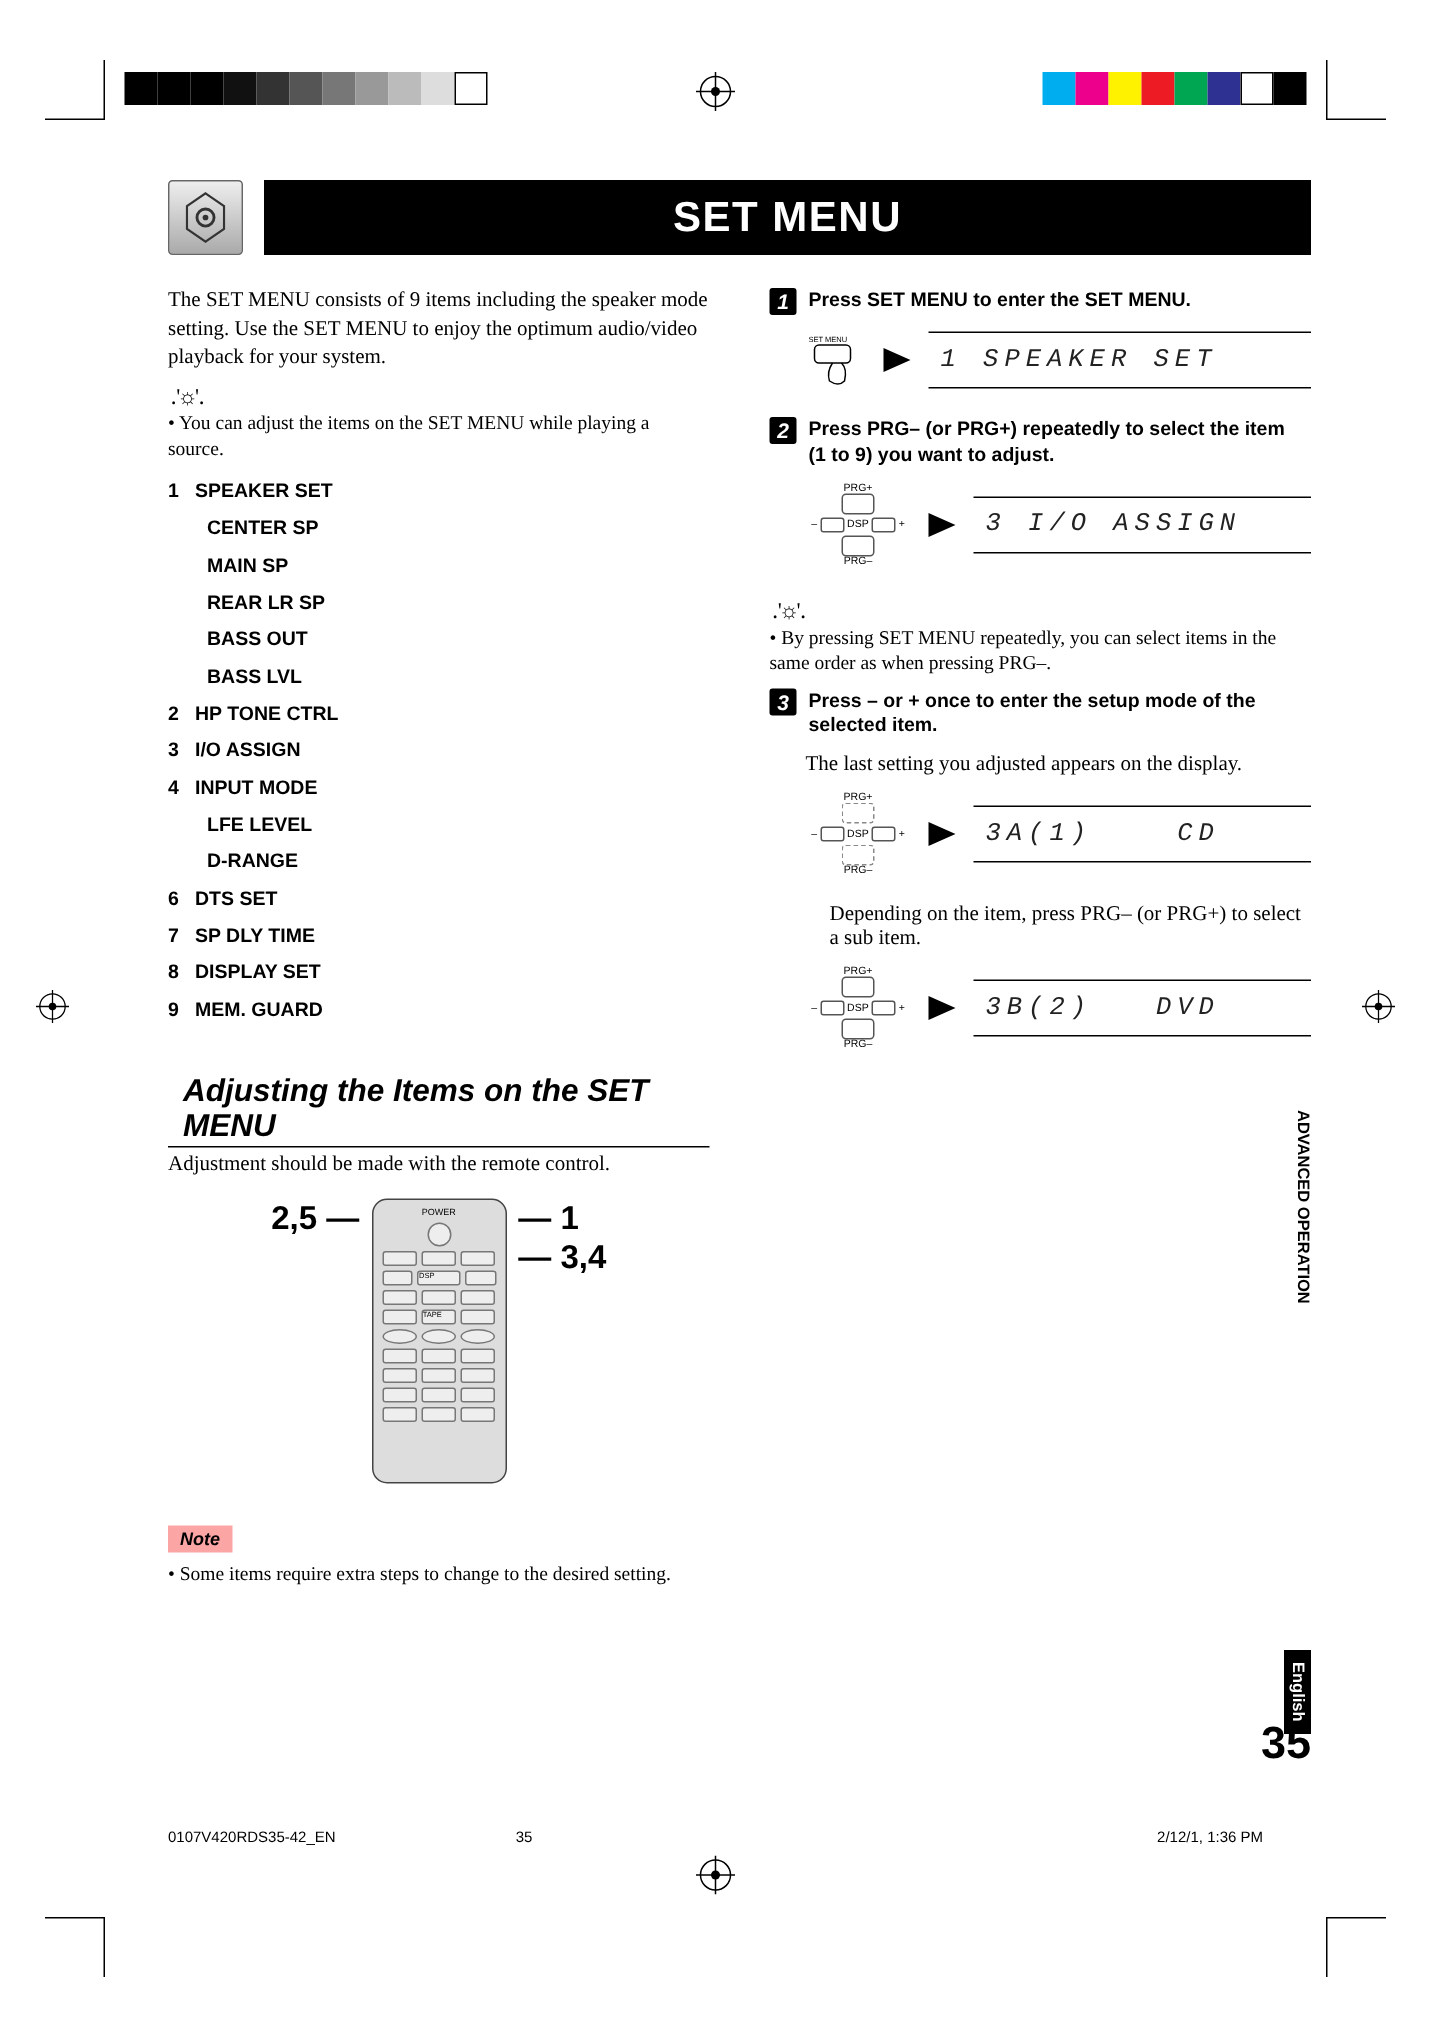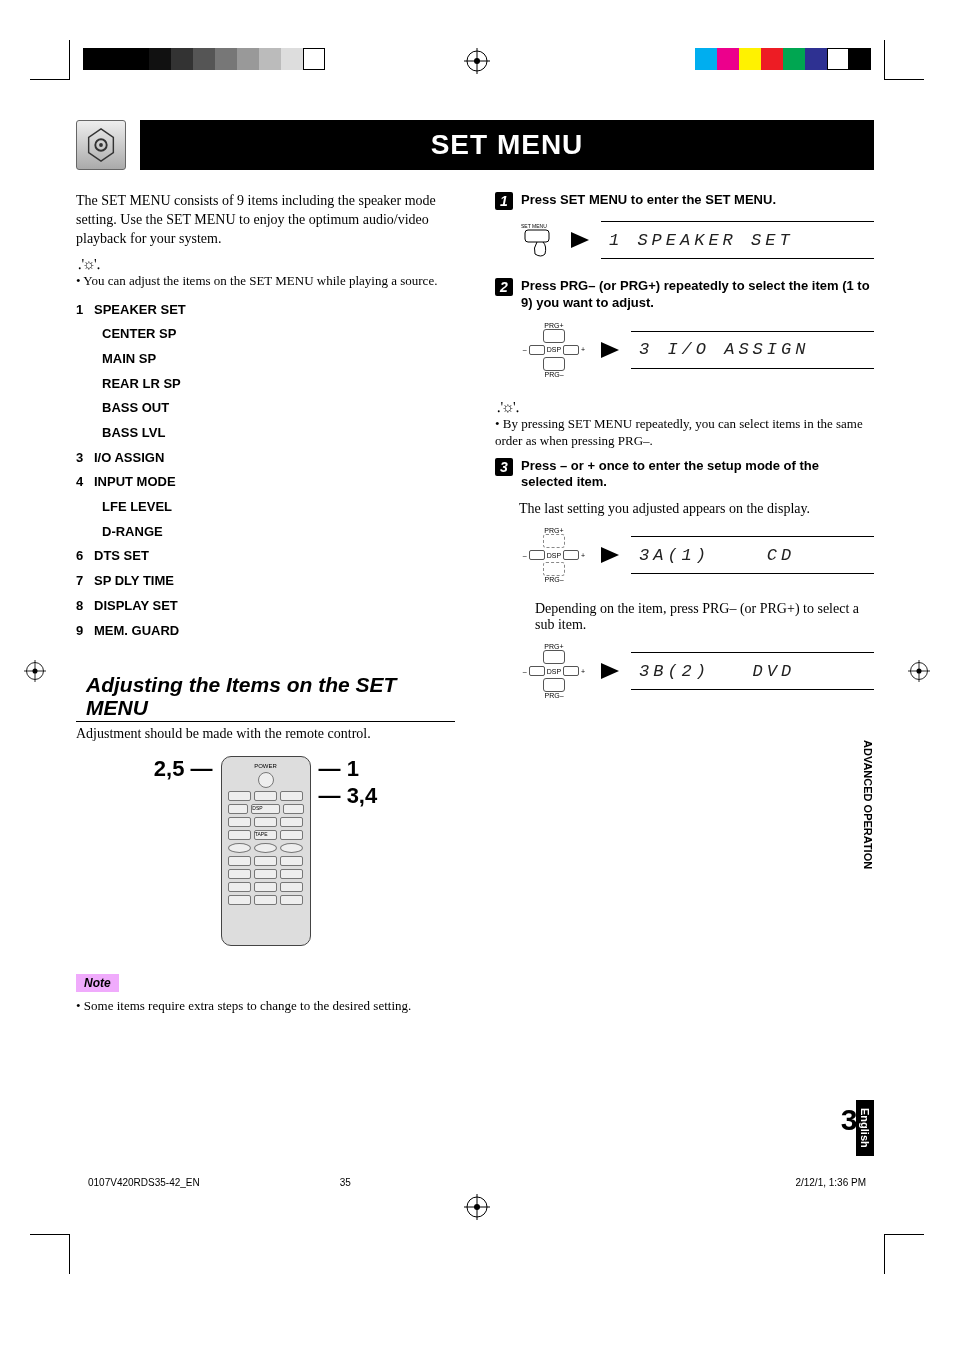--- a/index.html
+++ b/index.html
@@ -40,21 +40,21 @@
   }
   .crop-tl, .crop-tr{
     position:absolute;
     top:40px;
     width:40px;height:40px;
   }
   .crop-tl{left:30px;border-right:1px solid #000;border-bottom:1px solid #000;}
   .crop-tr{right:30px;border-left:1px solid #000;border-bottom:1px solid #000;}
 
   .page{
-    padding:40px 80px 20px 76px;
+    padding:40px 80px 20px 112px;
   }
   
   .title-row{
     display:flex;
     align-items:stretch;
     gap:14px;
     margin-bottom:22px;
   }
   .title-icon{
     width:50px;height:50px;
@@ -125,21 +125,21 @@
     border-radius:10px;
     background:#ddd;
     padding:6px;
     display:flex;flex-direction:column;gap:3px;
     font-size:5px;
     font-family:var(--sans);
   }
   .remote .r{display:flex;gap:3px;}
   .remote .b{flex:1;height:10px;border:1px solid #777;border-radius:2px;background:#eee;}
   .note-bar{
-    background:#f0abfc;
+    background:#fca5a5;
     font-family:var(--sans);
     font-style:italic;
     font-weight:bold;
     font-size:12px;
     padding:2px 8px;
     display:inline-block;
     margin-top:28px;
   }
   
   .step{
@@ -235,23 +235,23 @@
     font-weight:bold;
     font-size:30px;
     text-align:right;
     margin-top:80px;
   }
   .footer{
     display:flex;
     align-items:center;
     font-size:10px;
     font-family:var(--sans);
-    padding:0 88px;
+    padding:0 112px;
     margin-top:20px;
-    gap:60px;
+    gap:40px;
   }
   .footer .fn{flex:0 0 auto;}
   .footer .pn{flex:1;text-align:left;margin-left:80px;}
   .footer .ts{flex:0 0 auto;text-align:right;}
   .reg-bot{
     text-align:center;
     margin-top:6px;
   }
   .crop-bot{
     position:relative;height:50px;
@@ -317,20 +317,21 @@
       <div class="tip-icon">․'☼'․</div>
       <div class="bullet">You can adjust the items on the SET MENU while playing a source.</div>
 
       <div class="menu-list">
         <div class="row"><span class="n">1</span><span>SPEAKER SET</span></div>
         <div class="sub">CENTER SP</div>
         <div class="sub">MAIN SP</div>
         <div class="sub">REAR LR SP</div>
         <div class="sub">BASS OUT</div>
         <div class="sub">BASS LVL</div>
+        <div class="row"><span class="n">2</span><span>HP TONE CTRL</span></div>
         <div class="row"><span class="n">3</span><span>I/O ASSIGN</span></div>
         <div class="row"><span class="n">4</span><span>INPUT MODE</span></div>
         <div class="sub">LFE LEVEL</div>
         <div class="sub">D-RANGE</div>
         <div class="row"><span class="n">6</span><span>DTS SET</span></div>
         <div class="row"><span class="n">7</span><span>SP DLY TIME</span></div>
         <div class="row"><span class="n">8</span><span>DISPLAY SET</span></div>
         <div class="row"><span class="n">9</span><span>MEM. GUARD</span></div>
       </div>
 

